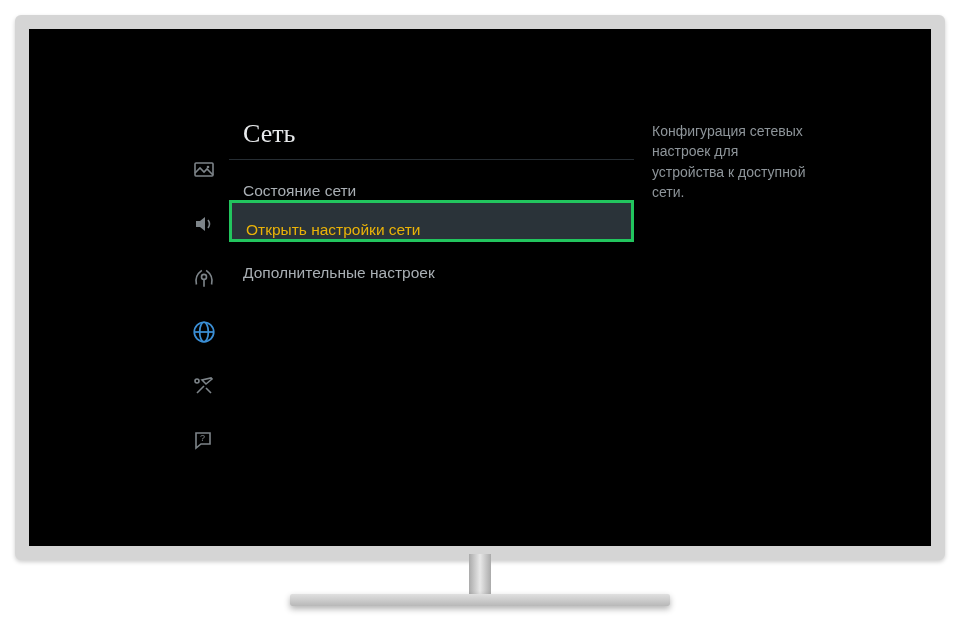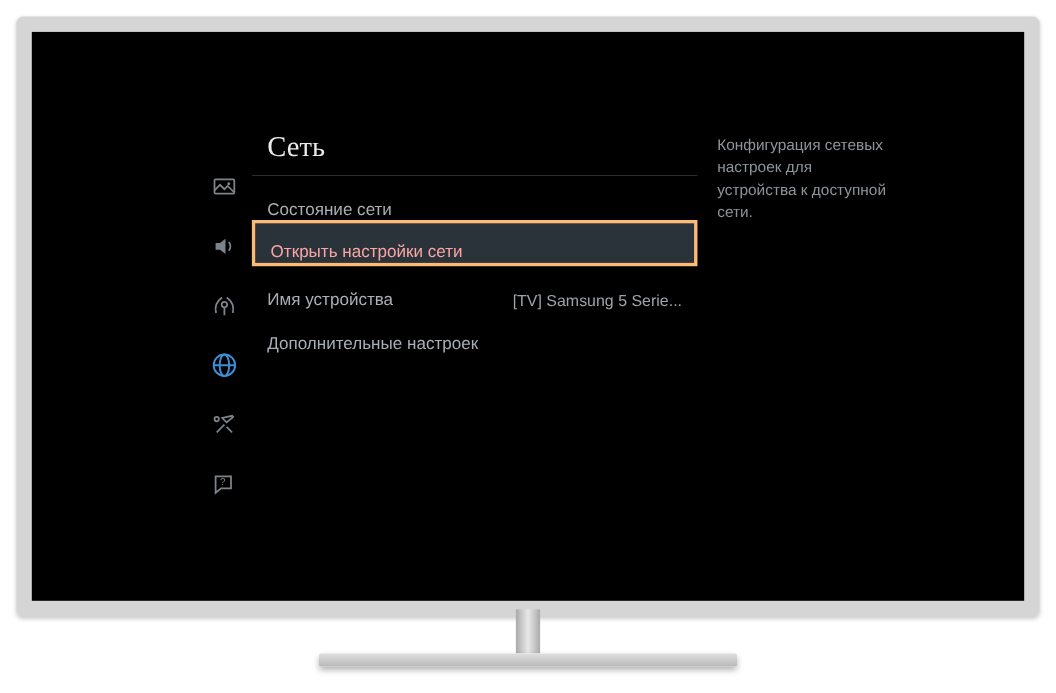--- a/index.html
+++ b/index.html
@@ -82,22 +82,22 @@
       height: 40px;
       display: flex;
       align-items: flex-end;
       padding: 0 14px;
       color: #a9afb4;
       font-weight: 300;
       font-size: 15.5px;
     }
     .menu-item.highlighted {
       background: #2a3339;
-      border: 3px solid #fdba74;
-      color: #fca5a5;
+      border: 3px solid #22c55e;
+      color: #eab308;
       height: 42px;
     }
     .menu-item .value {
       margin-left: auto;
       font-size: 14.5px;
       color: #9da3a8;
     }
     .desc-col {
       width: 180px;
       padding: 2px 0 0 18px;
@@ -162,24 +162,20 @@
 
       <div class="menu-col">
         <div class="menu-title">Сеть</div>
         <div class="menu-item">
           <span>Состояние сети</span>
         </div>
         <div class="menu-item highlighted">
           <span>Открыть настройки сети</span>
         </div>
         <div class="menu-item">
-          <span>Имя устройства</span>
-          <span class="value">[TV] Samsung 5 Serie...</span>
-        </div>
-        <div class="menu-item">
           <span>Дополнительные настроек</span>
         </div>
       </div>
 
       <div class="desc-col">Конфигурация сетевых настроек для устройства к доступной сети.</div>
 
     </div>
   </div>
   <div class="tv-stand">
     <div class="tv-neck"></div>

